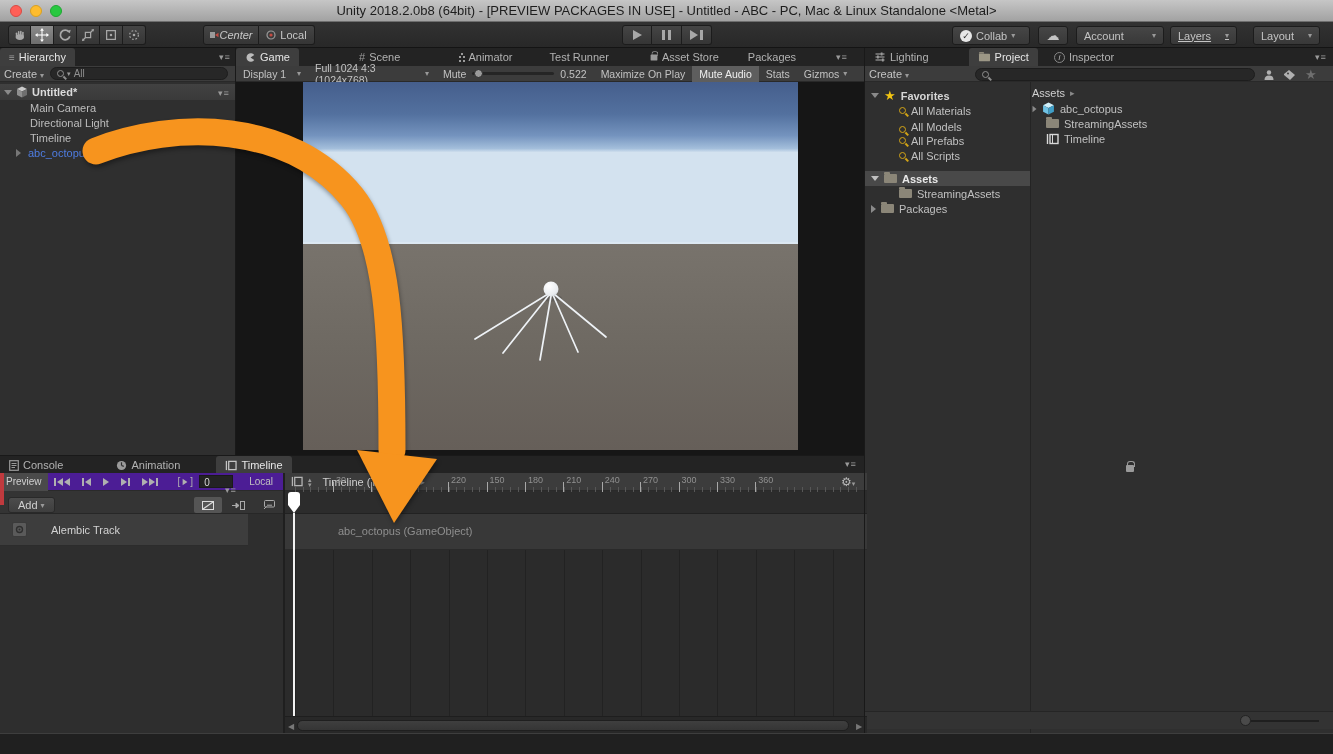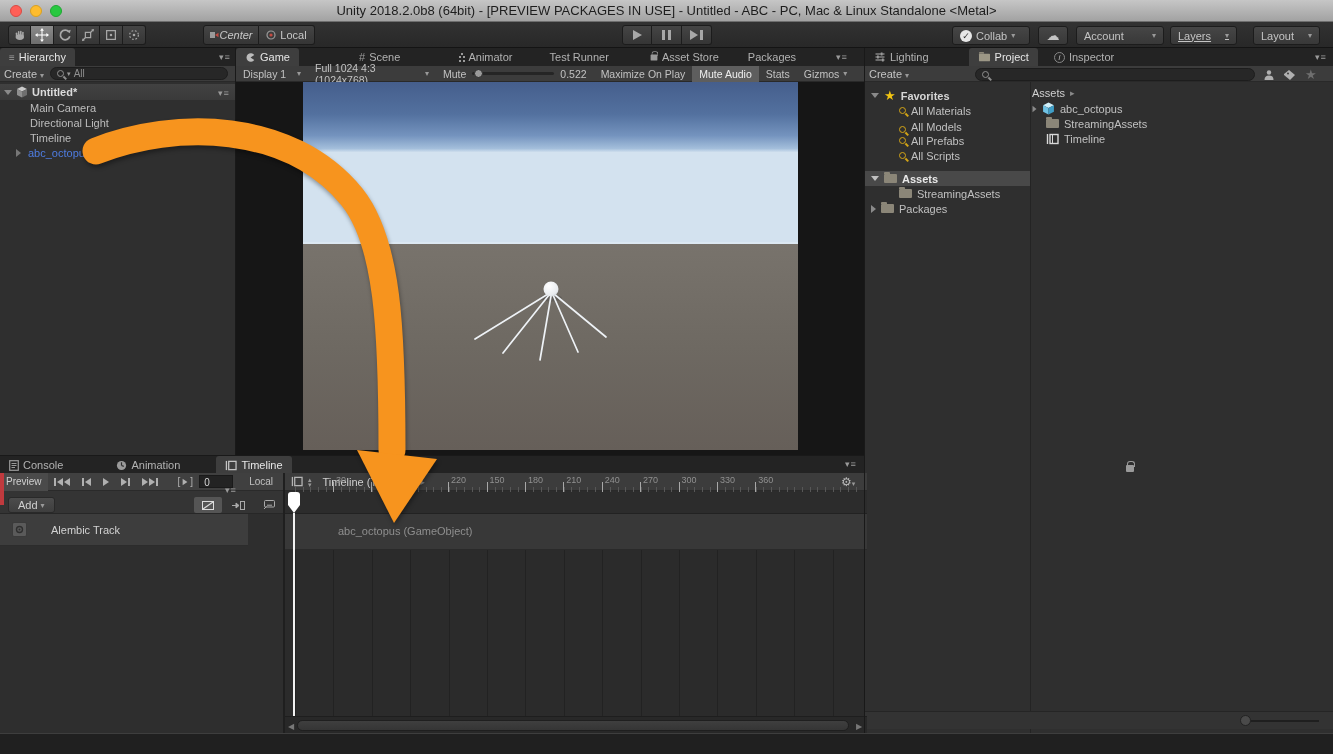--- a/index.html
+++ b/index.html
@@ -88,21 +88,21 @@
     border-top:1px solid #252525; }
   #proj-zoom-track { position:absolute; left:382px; top:8px; width:72px; height:2px; background:#1f1f1f; }
   #proj-zoom-knob { position:absolute; left:375px; top:3px; width:11px; height:11px; border-radius:50%;
     background:#4a4a4a; border:1px solid #222; }
 
   
   #timeline { left:0; top:455px; width:865px; height:278px; background:#2e2e2e; border-top:1px solid #191919; }
   #tl-tabs { left:0; top:0; width:865px; height:17px; }
   #tl-body { left:0; top:17px; width:865px; height:261px; }
   #tl-left { left:0; top:0; width:283px; height:261px; background:#2e2e2e; }
-  #tl-ltoolbar { left:0; top:0; width:324px; height:18px; background:#404040;
+  #tl-ltoolbar { left:0; top:0; width:324px; height:18px; background:#4c1d95;
     border-bottom:1px solid #2a2a2a; display:flex; align-items:center; }
   #tl-addrow { left:0; top:18px; width:283px; height:23px; background:#343434;
     border-bottom:1px solid #272727; display:flex; align-items:flex-end; }
   #tl-trackhdr { left:35px; top:45px; width:248px; height:32px; background:#3d3d3d;
     display:flex; align-items:center; border-bottom:1px solid #2c2c2c; }
   #tl-trackhdr:before { content:""; position:absolute; left:0; top:0; width:4px; height:32px; background:var(--track-red,#c03a3e); }
   #tl-right { left:283px; top:0; width:582px; height:261px; background:#2b2b2b; border-left:2px solid #1f1f1f; }
   #tl-rheader { left:0; top:0; width:582px; height:18px; background:#3c3c3c;
     border-bottom:1px solid #2a2a2a; display:flex; align-items:center; gap:5px; padding-left:6px; }
   #tl-ruler { left:0; top:18px; width:582px; height:23px; background:#2c2c2c; border-bottom:1px solid #222; }

